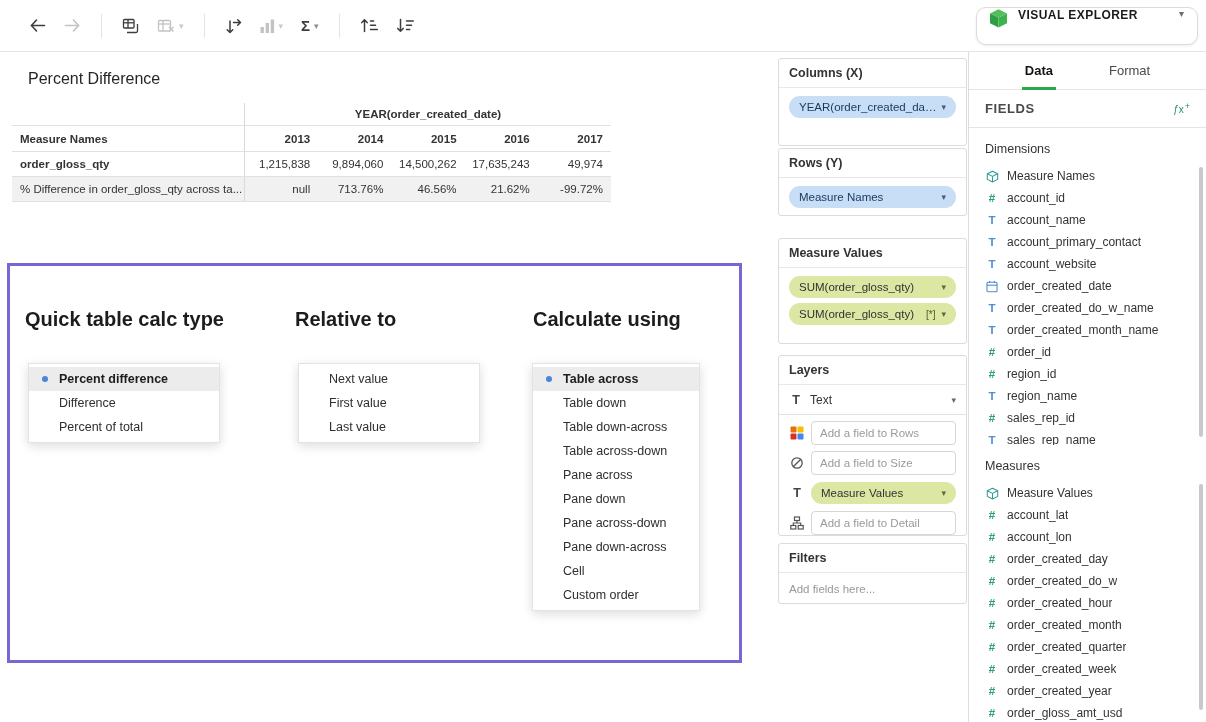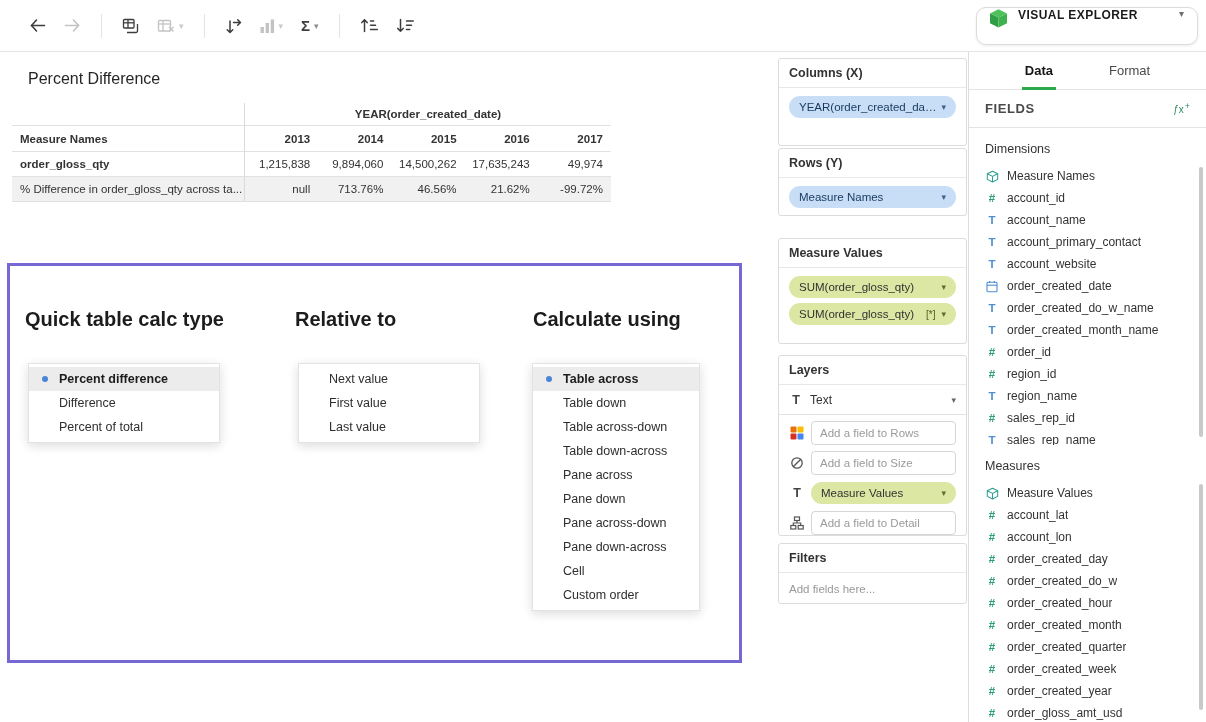--- a/index.html
+++ b/index.html
@@ -226,22 +226,22 @@
           <div class="opt">Percent of total</div>
         </div>
       <div class="opt-list l2">
           <div class="opt">Next value</div>
           <div class="opt">First value</div>
           <div class="opt">Last value</div>
         </div>
       <div class="opt-list l3">
           <div class="opt selected">Table across</div>
           <div class="opt">Table down</div>
+          <div class="opt">Table down-across</div>
           <div class="opt">Table across-down</div>
-          <div class="opt">Table down-across</div>
           <div class="opt">Pane across</div>
           <div class="opt">Pane down</div>
           <div class="opt">Pane across-down</div>
           <div class="opt">Pane down-across</div>
           <div class="opt">Cell</div>
           <div class="opt">Custom order</div>
         </div>
     </div>
   </main>
 

